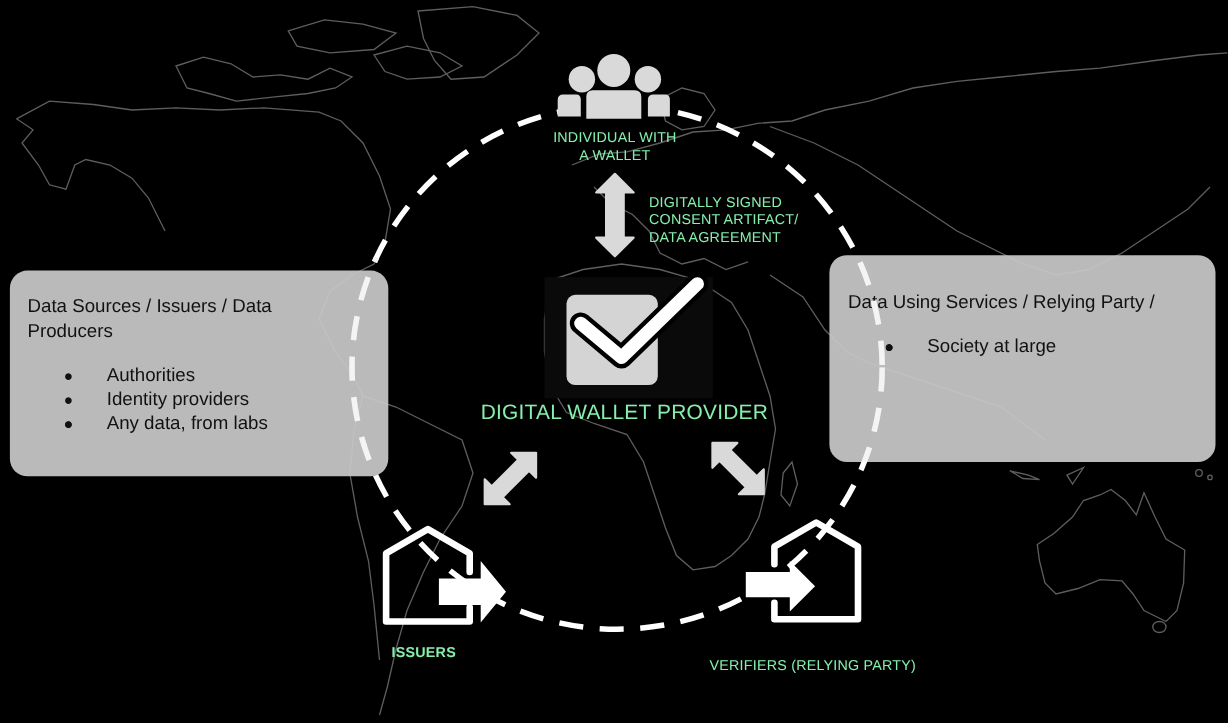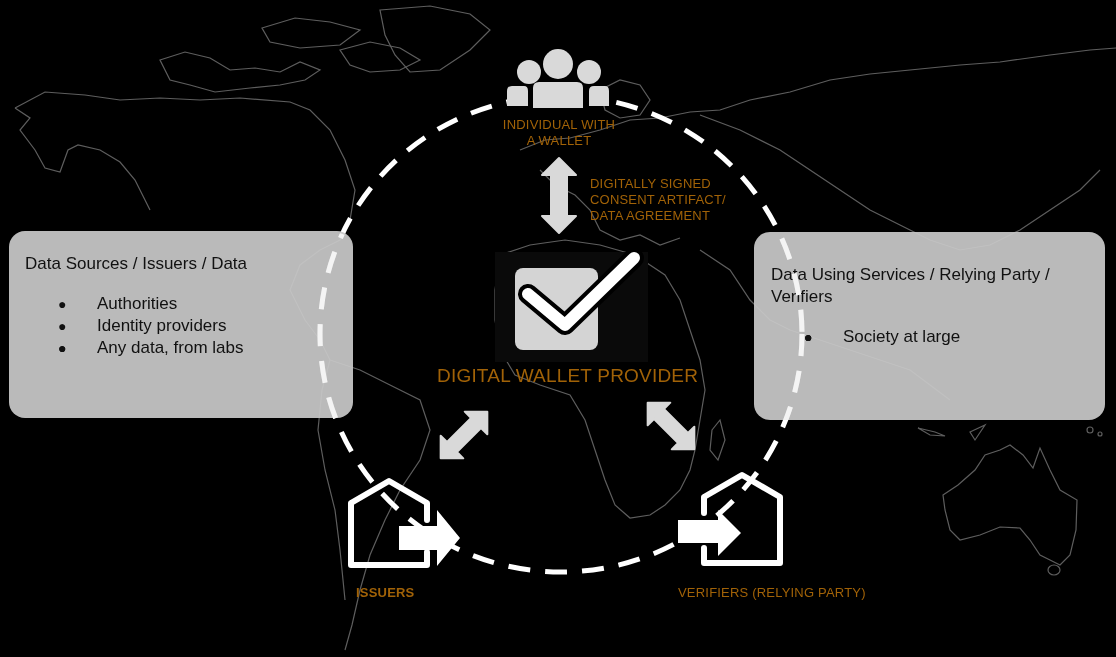--- a/index.html
+++ b/index.html
@@ -6,21 +6,21 @@
   body { width: 1116px; height: 657px; position: relative; overflow: hidden;
          font-family: "Liberation Sans", sans-serif; color: #fff; }
   .layer { position: absolute; left: 0; top: 0; width: 1116px; height: 657px; }
   .map path, .map ellipse, .map circle { fill: none; stroke: #5e5e5e; stroke-width: 1.2; }
   .box { position: absolute; background: rgba(200,200,200,0.93); border-radius: 16px;
          color: #111; box-sizing: border-box; }
   .box .title { font-size: 17px; line-height: 22px; }
   .box ul { list-style: none; margin: 0; padding: 0; }
   .box li { font-size: 17px; line-height: 22px; position: relative; padding-left: 72px; }
   .box li .bullet { position: absolute; left: 33px; top: 0; font-size: 14px; }
-  .lbl { position: absolute; font-size: 13px; line-height: 16px; letter-spacing: 0.2px; color: #a16207; white-space: nowrap; }
+  .lbl { position: absolute; font-size: 13px; line-height: 16px; letter-spacing: 0.2px; color: #86efac; white-space: nowrap; }
   .center { text-align: center; }
 </style>
 </head>
 <body>
 
 <svg class="layer map" viewBox="0 0 1116 657">
 
   <path d="M15,108 L45,92 L85,95 L120,100 L160,98 L200,100 L240,98 L290,102 L310,110 L330,130 L345,160 L355,190 L350,220 L340,240 L320,250 L300,265 L290,290 L305,320 L320,340 L330,360"></path>
   <path d="M15,108 L30,118 L20,130 L35,150 L45,168 L60,172 L68,150 L78,145 L100,150 L120,162 L135,180 L145,200 L150,210"></path>
   <path d="M160,60 L185,52 L210,58 L230,70 L255,68 L280,72 L300,62 L320,70 L305,80 L280,85 L250,88 L215,92 L190,85 L170,80 Z"></path>
@@ -49,33 +49,33 @@
   <path d="M918,428 L935,432 L945,436 L930,435 Z"></path>
   <path d="M970,432 L985,425 L975,440 Z"></path>
   <circle cx="1090" cy="430" r="3"></circle>
   <circle cx="1100" cy="434" r="2"></circle>
 </svg>
 
 <svg class="layer" viewBox="0 0 1116 657">
   <ellipse cx="561" cy="334" rx="241" ry="238" fill="none" stroke="#ffffff" stroke-width="5" stroke-dasharray="22 15"></ellipse>
 </svg>
 
-<div class="box" style="left:9px; top:231px; width:344px; height:187px; padding:22px 0 4px 16px;">
+<div class="box" style="left:9px; top:246px; width:344px; height:187px; padding:22px 0 4px 16px;">
   <div class="title">Data Sources / Issuers / Data</div>
+  <div class="title">Producers</div>
   <ul style="margin-top:18px;">
     <li><span class="bullet">●</span><span>Authorities</span></li>
     <li><span class="bullet">●</span><span>Identity providers</span></li>
     <li><span class="bullet">●</span></li>
     <li><span class="bullet">●</span><span>Any data, from labs</span></li>
   </ul>
 </div>
 
 <div class="box" style="left:754px; top:232px; width:351px; height:188px; padding:32px 0 0 17px;">
   <div class="title">Data Using Services / Relying Party /</div>
-  <div class="title">Verifiers</div>
   <ul style="margin-top:18px;">
     <li><span class="bullet">●</span></li>
     <li><span class="bullet">●</span></li>
     <li><span class="bullet">●</span><span>Society at large</span></li>
   </ul>
 </div>
 
 <svg class="layer" viewBox="0 0 1116 657" style="pointer-events:none;">
   <defs>
     <clipPath id="boxclip">
@@ -140,13 +140,13 @@
 <div class="lbl" style="left:590px; top:176px;">
   <div>DIGITALLY SIGNED</div>
   <div>CONSENT ARTIFACT/</div>
   <div>DATA AGREEMENT</div>
 </div>
 
 <div class="lbl center" style="left:437px; top:367px; width:250px; font-size:19px; line-height:18px;">DIGITAL WALLET PROVIDER</div>
 
 <div class="lbl" style="left:356px; top:585px;font-weight:bold;">ISSUERS</div>
 
-<div class="lbl" style="left:645px; top:585px;margin-left:33px;">VERIFIERS (RELYING PARTY)</div>
+<div class="lbl" style="left:645px; top:597px;">VERIFIERS (RELYING PARTY)</div>
 
 </body></html>

